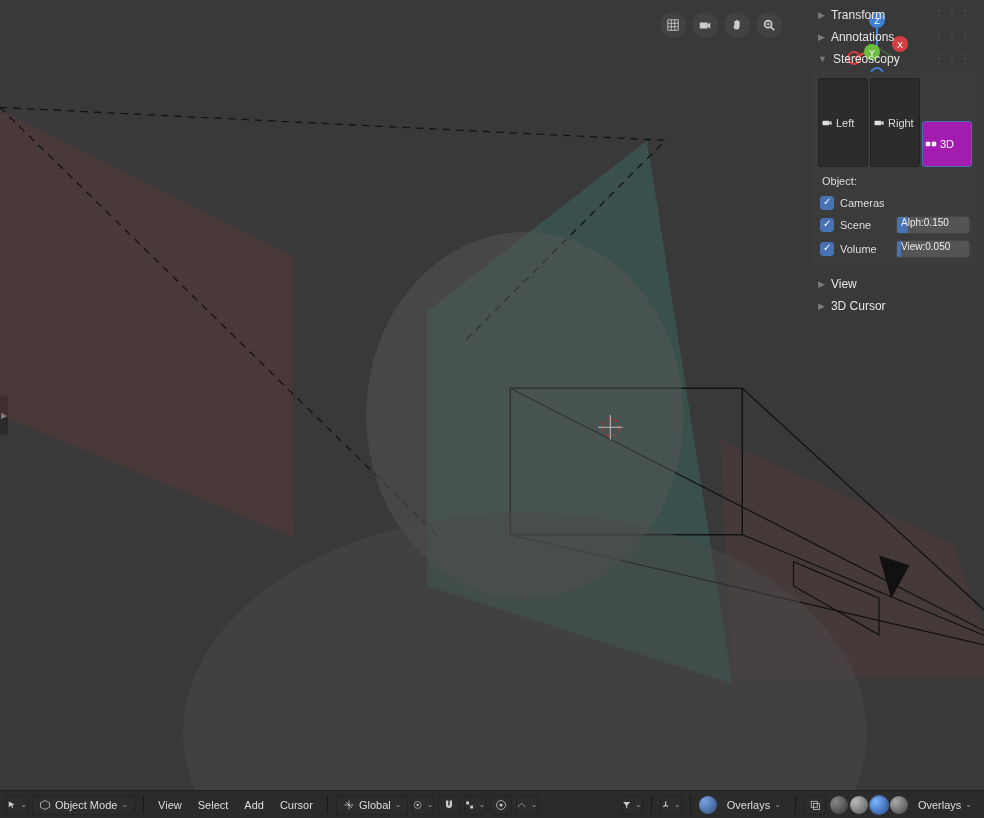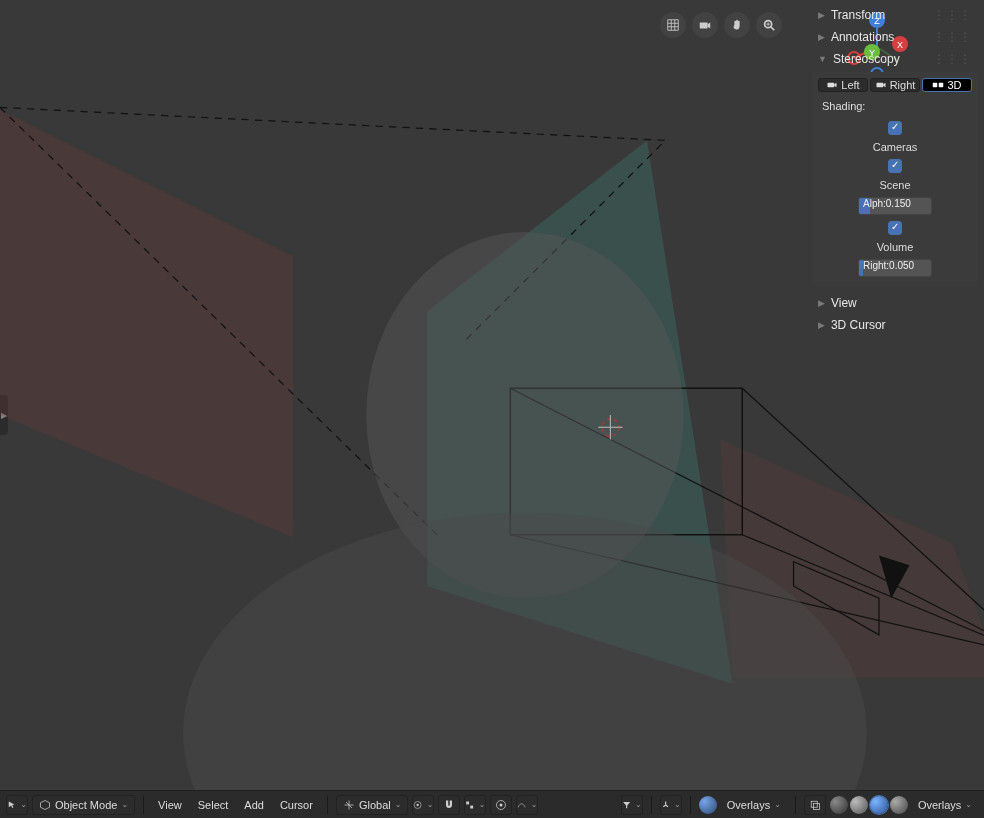--- a/index.html
+++ b/index.html
@@ -9,26 +9,26 @@
 .toolbar-top { position:absolute; top:12px; right:202px; display:flex; gap:6px; }
 .tb-btn { width:26px; height:26px; border-radius:13px; background:#424242; display:flex; align-items:center; justify-content:center; color:#ccc; cursor:pointer; }
 .tb-btn svg { width:14px; height:14px; fill:currentColor; }
 .axis-gizmo { position:absolute; top:12px; right:202px; transform:translateX(130px); width:70px; height:70px; }
 .side-panel { position:absolute; top:0; right:0; width:178px; background:transparent; padding:4px 6px; }
 .panel-header { display:flex; align-items:center; gap:6px; padding:4px 6px; color:#e6e6e6; font-size:12px; cursor:pointer; }
 .panel-header .disc { color:#7a7a7a; font-size:9px; }
 .drag-dots { margin-left:auto; color:#555; letter-spacing:1px; }
 .panel-body { background:#3b3b3b; border-radius:4px; padding:6px; margin:2px 0 6px; }
 .tab-row { display:flex; gap:2px; margin-bottom:6px; }
-.tab { flex:1; background:#2c2c2c; border:1px solid #222; color:#ddd; font-size:11px; padding:0 2px; text-align:center; border-radius:3px; cursor:pointer; display:flex; align-items:center; justify-content:center; gap:3px; }
-.tab.active { background:#000000; border-color:#4772b3; color:#fff; }
+.tab { flex:1; background:#2c2c2c; border:1px solid #222; color:#ddd; font-size:11px; padding:16px 2px; text-align:center; border-radius:3px; cursor:pointer; display:flex; align-items:center; justify-content:flex-start; gap:3px; }
+.tab.active { background:#a21caf; border-color:#4772b3; color:#fff;margin-top:43px; }
 .tab .ico { width:12px; height:12px; display:inline-flex; }
 .tab .ico svg { width:12px; height:12px; fill:currentColor; }
 .dlabel { font-size:11px; color:#ddd; padding:2px 4px 6px 4px; }
-.check-row { display:flex; align-items:center; gap:6px; padding:3px 2px;flex-direction:column; }
+.check-row { display:flex; align-items:center; gap:6px; padding:3px 2px; }
 .check-row input { appearance:none; width:14px; height:14px; background:#2a2a2a; border:1px solid #555; border-radius:3px; position:relative; cursor:pointer; }
 .check-row input:checked { background:#4772b3; border-color:#4772b3; }
 .check-row input:checked::after { content:"✓"; color:#fff; font-size:10px; position:absolute; top:-1px; left:2px; }
 .check-row label { flex:1; font-size:11px; color:#ddd; }
 .numfield { width:74px; height:18px; background:#545454; border:1px solid #444; border-radius:3px; font-size:10px; color:#eee; display:flex; align-items:flex-start; padding:0 4px; position:relative; overflow:hidden; }
 .numfield .fill { position:absolute; left:0; top:0; bottom:0; background:#4772b3; }
 .numfield span { position:relative; z-index:1; }
 .bottom-bar { position:absolute; left:0; right:0; bottom:0; height:28px; background:#2b2b2b; border-top:1px solid #202020; display:flex; align-items:center; padding:0 6px; gap:4px; }
 .bb-btn { background:#2c2c2c; border:1px solid #222; color:#ddd; border-radius:3px; padding:3px 6px; font-size:11px; cursor:pointer; display:flex; align-items:center; gap:4px; height:20px; }
 .bb-btn.icon-only { width:22px; justify-content:center; padding:0; }
@@ -161,39 +161,39 @@
         <div class="tab active">
           <span class="ico">
               <svg viewBox="0 0 16 16">
                 <rect x="1" y="5" width="6" height="6" rx="1"></rect>
                 <rect x="9" y="5" width="6" height="6" rx="1"></rect>
               </svg>
             </span>
           <span>3D</span>
         </div>
       </div>
-      <div class="dlabel">Shading:</div>
+      <div class="dlabel">Object:</div>
       <div class="check-row">
         <input type="checkbox" checked="" style="">
         <label>Cameras</label>
       </div>
       <div class="check-row">
         <input type="checkbox" checked="" style="">
         <label>Scene</label>
         <div class="numfield">
           <div class="fill" style="width:15%"></div>
           <span>Alph:0.150</span>
         </div>
       </div>
       <div class="check-row">
         <input type="checkbox" checked="" style="">
         <label>Volume</label>
         <div class="numfield">
           <div class="fill" style="width:5%"></div>
-          <span>Right:0.050</span>
+          <span>View:0.050</span>
         </div>
       </div>
     </div>
     <div class="panel-header">
       <span class="disc">▶</span>
       <span>View</span>
     </div>
     <div class="panel-header">
       <span class="disc">▶</span>
       <span>3D Cursor</span>

